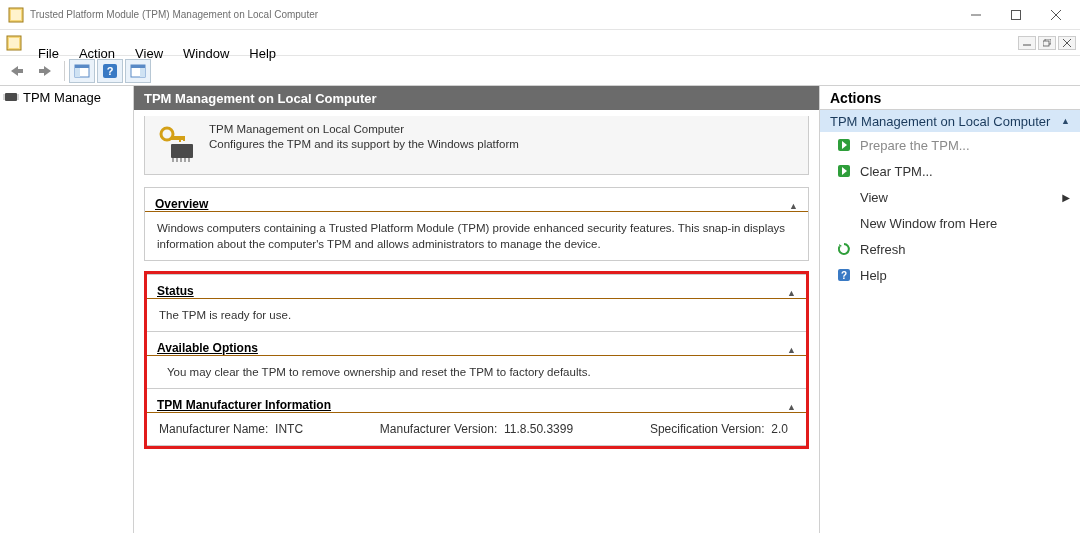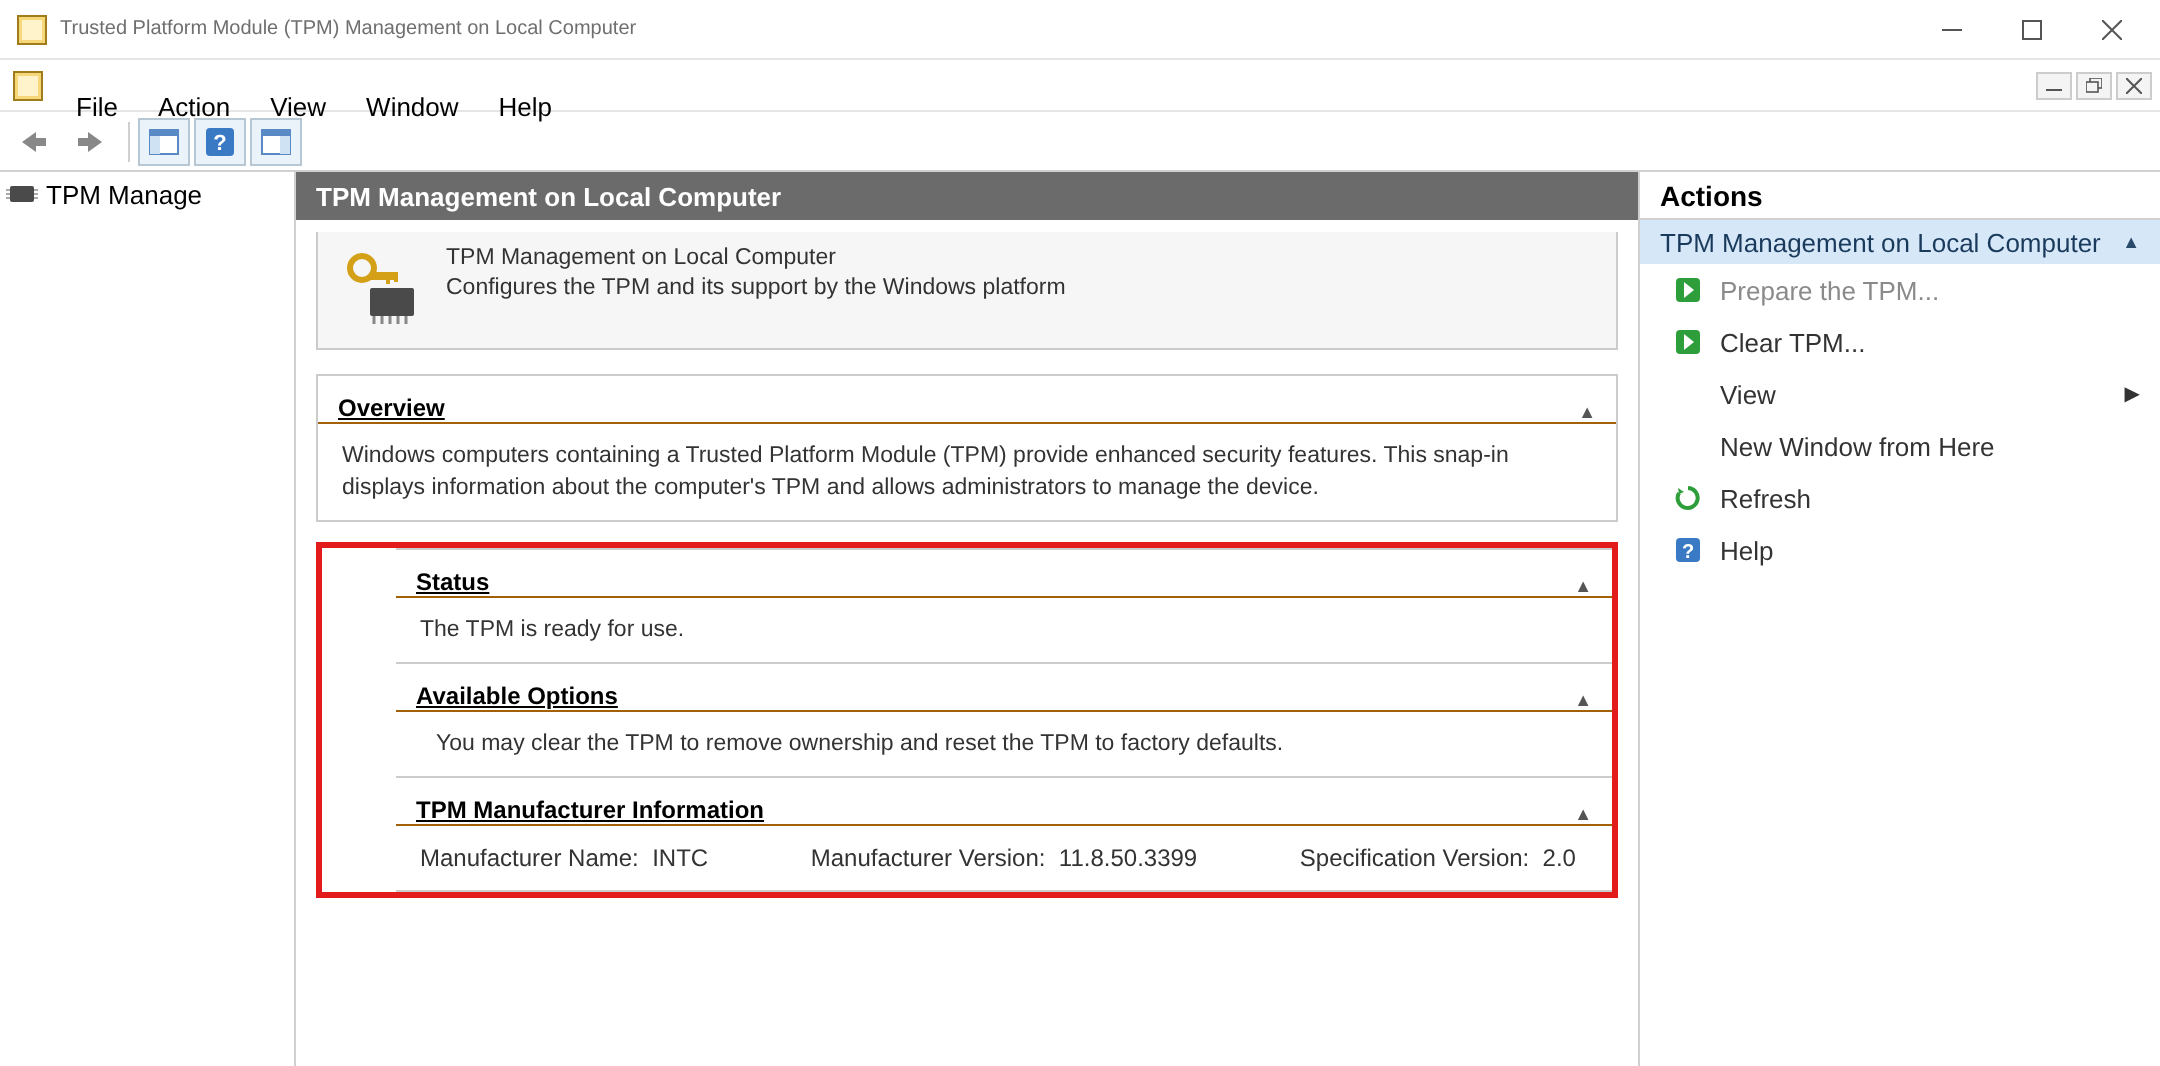--- a/index.html
+++ b/index.html
@@ -20,39 +20,39 @@
   .child-controls .cc { width: 18px; height: 14px; display: flex; align-items: center; justify-content: center; font-size: 11px; color: #555; border: 1px solid #ccc; background: #f4f4f4; }
 
   
   .toolbar { height: 30px; display: flex; align-items: center; padding: 0 4px; border-bottom: 1px solid #d0d0d0; background: #fff; }
   .toolbar .tb-btn { width: 26px; height: 24px; display: flex; align-items: center; justify-content: center; margin-right: 2px; border: 1px solid transparent; }
   .toolbar .tb-btn.boxed { border: 1px solid #b7c7d4; background: #eaf2fa; }
   .toolbar .sep { width: 1px; height: 20px; background: #d0d0d0; margin: 0 4px; }
 
   
   .panes { display: flex; height: calc(533px - 30px - 26px - 30px); }
-  .tree-pane { width: 148px; border-right: 1px solid #d0d0d0; background: #fff; }
+  .tree-pane { width: 134px; border-right: 1px solid #d0d0d0; background: #fff; }
   .tree-item { display: flex; align-items: center; height: 22px; padding: 0 4px 0 2px; background: #fff; font-size: 13px; color: #000; white-space: nowrap; overflow: hidden; }
   .tree-item .ticon { width: 18px; height: 16px; margin-right: 3px; flex-shrink: 0; }
 
   .center-pane { flex: 1; display: flex; flex-direction: column; background: #fff; border-right: 1px solid #d0d0d0; overflow: hidden; }
   .center-header { height: 24px; background: #6b6b6b; color: #fff; font-weight: bold; font-size: 13px; display: flex; align-items: center; padding: 0 10px; }
   .center-body { padding: 6px 10px 10px 10px; overflow: hidden; }
 
   .intro-box { border: 1px solid #cccccc; border-top: none; background: #f6f6f6; padding: 6px 8px 10px 8px; display: flex; align-items: flex-start; }
   .intro-box .key-icon { width: 40px; height: 40px; margin: 2px 12px 0 4px; flex-shrink: 0; }
   .intro-text { font-size: 11.5px; line-height: 15px; color: #333; }
 
   .section { border: 1px solid #cccccc; margin-top: 12px; background: #fff; }
   .section-header { height: 24px; border-bottom: 1px solid #a16207; display: flex; align-items: flex-end; padding: 0 10px; font-weight: bold; font-size: 12px; position: relative; text-decoration: underline; }
   .section-header .collapse { position: absolute; right: 10px; font-size: 9px; color: #555; }
   .section-body { padding: 8px 12px; font-size: 11.5px; color: #333; line-height: 16px; }
 
   .highlight-box { border: 3px solid #e21b1b; padding: 0; margin-top: 10px; }
-  .highlight-box .section { border-left: none; border-right: none; margin-top: 0; margin-left: 37px; }
+  .highlight-box .section { border-left: none; border-right: none; margin-top: 0; }
   .highlight-box .section + .section { border-top: none; }
 
   .mfr-row { display: flex; justify-content: space-between; padding-right: 6px; }
   .mfr-cell { font-size: 12px; color: #333; }
 
   
   .actions-pane { width: 260px; background: #fff; }
   .actions-header { height: 24px; border-bottom: 1px solid #d0d0d0; display: flex; align-items: center; padding: 0 10px; font-weight: bold; font-size: 14px; }
   .actions-group { background: #d6e7f8; height: 22px; display: flex; align-items: center; padding: 0 10px; font-size: 13px; color: #1a3a5c; position: relative; }
   .actions-group .caret { position: absolute; right: 10px; font-size: 9px; color: #2a4a6c; }

